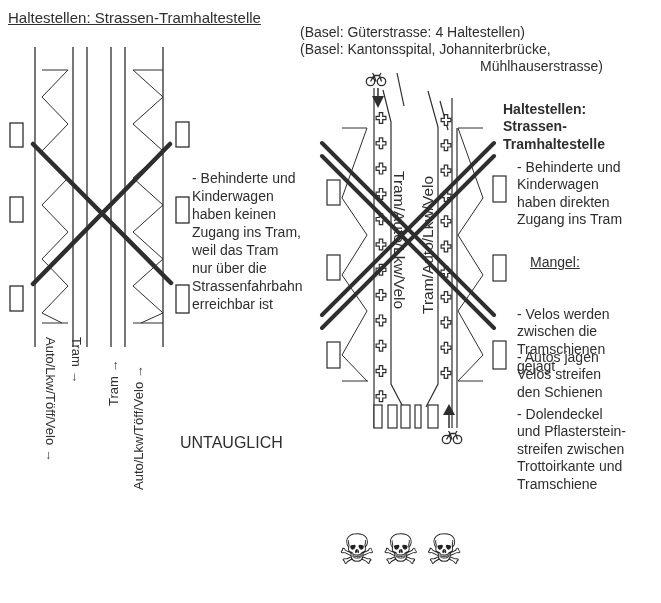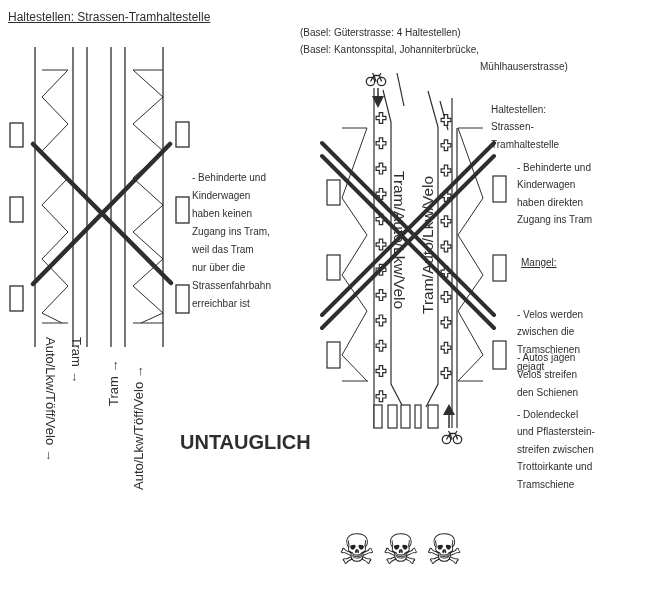--- a/index.html
+++ b/index.html
@@ -1,27 +1,27 @@
 <!DOCTYPE html>
 <html><head>
 <meta charset="utf-8">
 <style>
   html,body{margin:0;padding:0;background:#fff;}
   .stage{
     position:relative;width:661px;height:603px;background:#fff;overflow:hidden;
     font-family:"Liberation Sans","DejaVu Sans",sans-serif;color:#2e2e2e;
   }
   .stage svg{position:absolute;left:0;top:0;}
-  .txt{position:absolute;white-space:pre-line;font-size:10px;line-height:17.4px;}
-  .title{font-size:12px;text-decoration:underline;white-space:nowrap;line-height:17px;}
-  .bold{font-weight:bold;font-size:20px;white-space:nowrap;}
+  .txt{position:absolute;white-space:pre-line;font-size:14px;line-height:17.4px;}
+  .title{font-size:15px;text-decoration:underline;white-space:nowrap;line-height:17px;}
+  .bold{font-weight:normal;font-size:16px;white-space:nowrap;}
   .rot90{position:absolute;white-space:nowrap;transform-origin:0 0;transform:rotate(90deg);font-size:13px;line-height:16px;}
   .rotN90{position:absolute;white-space:nowrap;transform-origin:0 0;transform:rotate(-90deg);font-size:13px;line-height:16px;}
   .lane{font-size:15.5px;line-height:18px;}
-  .underline{text-decoration:underline;}
+  .underline{text-decoration:underline;margin-left:9px;}
   .skulls{position:absolute;left:338px;top:520px;font-size:42px;color:#222;letter-spacing:6px;
           font-family:"DejaVu Sans",sans-serif;line-height:60px;}
 </style>
 </head>
 <body>
 
 <div class="stage">
 
   <svg width="661" height="603" viewBox="0 0 661 603">
     <defs>
@@ -160,21 +160,21 @@
   <div class="txt" style="left:192px;top:169px;line-height:18px;">- Behinderte und
 Kinderwagen
 haben keinen
 Zugang ins Tram,
 weil das Tram
 nur über die
 Strassenfahrbahn
 erreichbar ist</div>
   <div class="txt bold" style="left:180px;top:434px;">UNTAUGLICH</div>
 
-  <div class="txt" style="left:491px;top:101px;">Haltestellen:
+  <div class="txt" style="left:503px;top:101px;font-weight:bold;">Haltestellen:
 Strassen-
 Tramhaltestelle</div>
   <div class="txt" style="left:517px;top:159px;">- Behinderte und
 Kinderwagen
 haben direkten
 Zugang ins Tram</div>
   <div class="txt underline" style="left:521px;top:254px;">Mangel:</div>
   <div class="txt" style="left:517px;top:272px;margin-top:34px;">- Velos werden
 zwischen die
 Tramschienen

